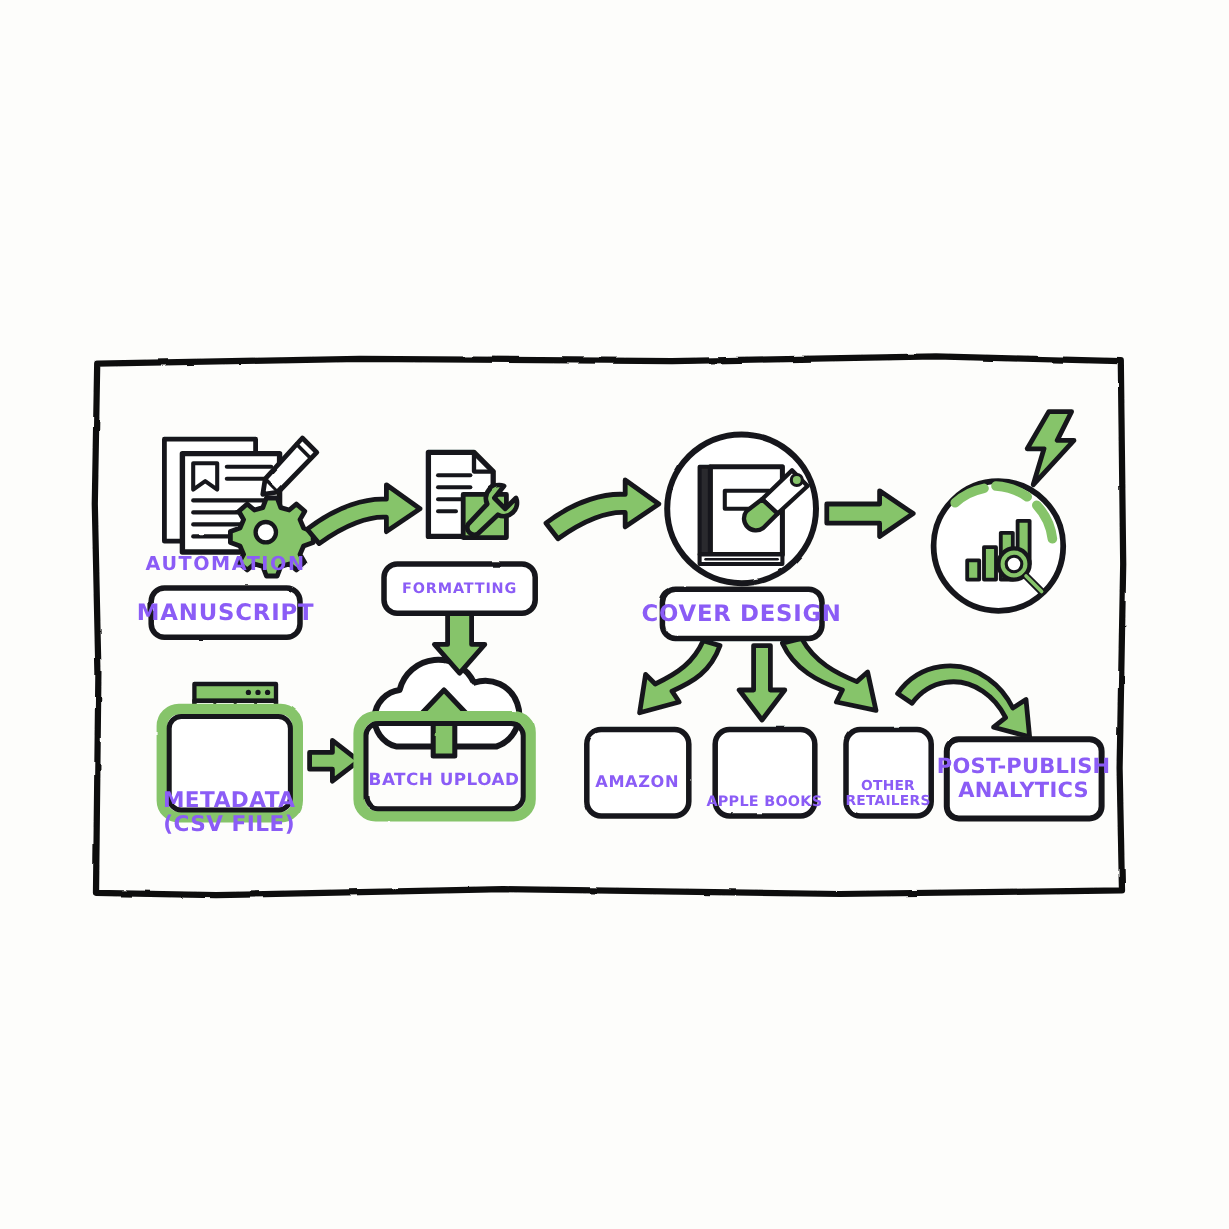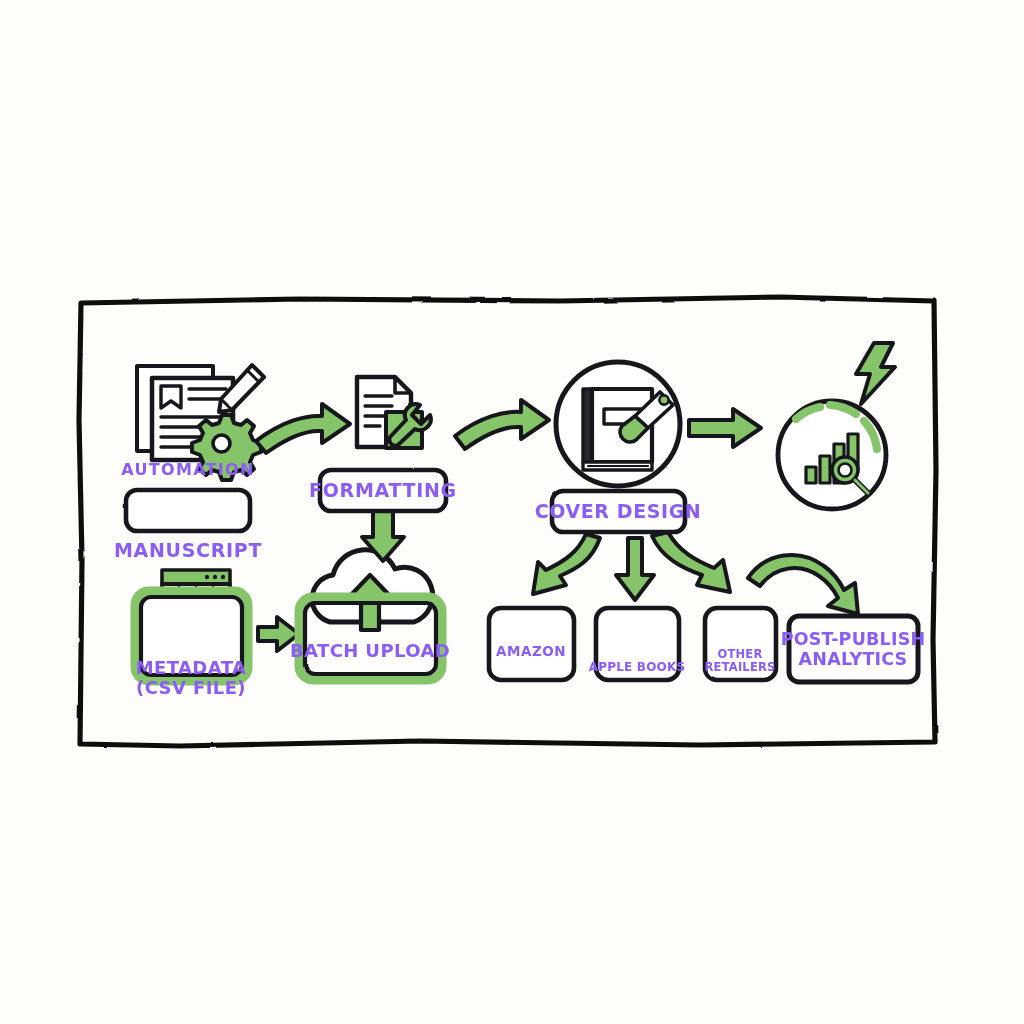--- a/index.html
+++ b/index.html
@@ -265,30 +265,30 @@
       </g>
       <g filter="url(#rough2)">
         <rect x="789" y="616" rx="10" ry="10" width="129" height="66" fill="#ffffff" stroke-width="5"></rect>
       </g>
 
     </g>
   </svg>
 
   <div class="lbl" style="left:188px;top:470px;font-size:16px;letter-spacing:1.3px;">AUTOMATION</div>
 
-  <div class="lbl" style="left:188px;top:511px;font-size:19px;letter-spacing:0.7px;margin-top:40px;">MANUSCRIPT</div>
-
-  <div class="lbl" style="left:383px;top:491px;font-size:19px;letter-spacing:0.7px;">FORMATTING</div>
+  <div class="lbl" style="left:188px;top:511px;font-size:19px;letter-spacing:0.7px;">MANUSCRIPT</div>
+
+  <div class="lbl" style="left:383px;top:491px;font-size:12px;letter-spacing:0.7px;">FORMATTING</div>
 
   <div class="lbl" style="left:618px;top:512px;font-size:19px;letter-spacing:0.6px;">COVER DESIGN</div>
 
   <div class="lbl" style="left:191px;top:642px;font-size:18px;letter-spacing:0.4px;margin-top:36px;">METADATA
 (CSV FILE)</div>
 
-  <div class="lbl" style="left:370px;top:651px;font-size:18px;letter-spacing:0.4px;">BATCH UPLOAD</div>
+  <div class="lbl" style="left:370px;top:651px;font-size:14px;letter-spacing:0.4px;">BATCH UPLOAD</div>
 
   <div class="lbl" style="left:531px;top:652px;font-size:13.5px;letter-spacing:0.5px;">AMAZON</div>
 
   <div class="lbl" style="left:637px;top:668px;font-size:12px;letter-spacing:0.2px;">APPLE BOOKS</div>
 
   <div class="lbl" style="left:740px;top:661px;font-size:11.5px;letter-spacing:0.2px;">OTHER
 RETAILERS</div>
 
   <div class="lbl" style="left:853px;top:650px;font-size:17.5px;letter-spacing:0.2px;">POST-PUBLISH
 ANALYTICS</div>

